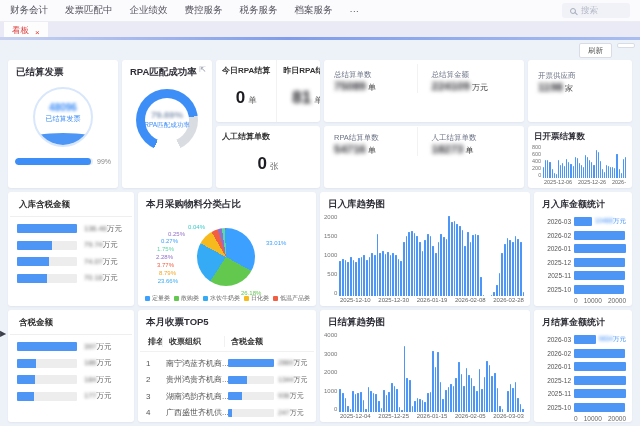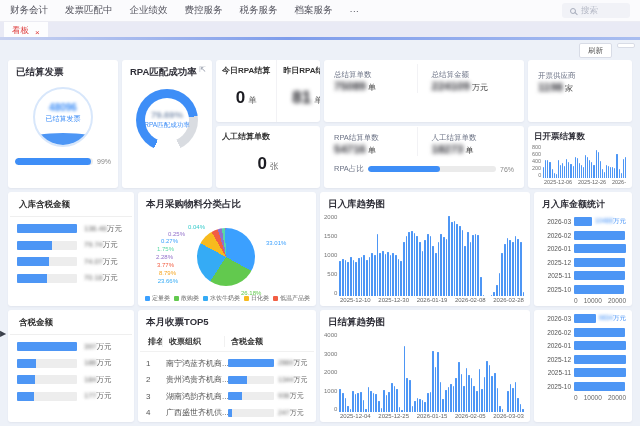--- a/index.html
+++ b/index.html
@@ -229,27 +229,20 @@
       <div class="card">
         <div class="statgrid" style="padding-top:1px;">
           <div class="stat">
             <div class="stat-label">RPA结算单数</div>
             <div><span class="stat-val blur">54716</span><span class="stat-unit">单</span></div>
           </div>
           <div class="stat">
             <div class="stat-label">人工结算单数</div>
             <div><span class="stat-val blur">18273</span><span class="stat-unit">单</span></div>
           </div>
-        </div>
-        <div class="share-row">
-          <span class="share-label">RPA占比</span>
-          <div class="share-track">
-              <div class="fill" style="width: 56%;"></div>
-            </div>
-          <span class="share-text">76%</span>
         </div>
       </div>
     </div>
 
     <div class="vcol colE">
       <div class="card">
         <div style="padding:11px 10px 0;">
           <div class="stat-label">开票供应商</div>
           <div><span class="stat-val blur">1198</span><span class="stat-unit">家</span></div>
         </div>
@@ -703,20 +696,21 @@
             <span>2025-12-04</span>
             <span>2025-12-25</span>
             <span>2026-01-15</span>
             <span>2026-02-05</span>
             <span>2026-03-03</span>
           </div>
         </div>
     </div>
 
     <div class="card chartcard" style="flex:1;">
+      <div class="card-title" style="font-size:9px;">月结算金额统计</div>
       <div class="hchart">
           <div class="hc-row">
             <span class="hc-cat">2026-03</span>
             <div class="hc-barwrap">
               <div class="hc-bar" style="width: 45.5814%;"></div>
               <span class="hc-val"><span class="blur-sm">9834</span><span>万元</span></span>
             </div>
           </div>
           <div class="hc-row">
             <span class="hc-cat">2026-02</span>

